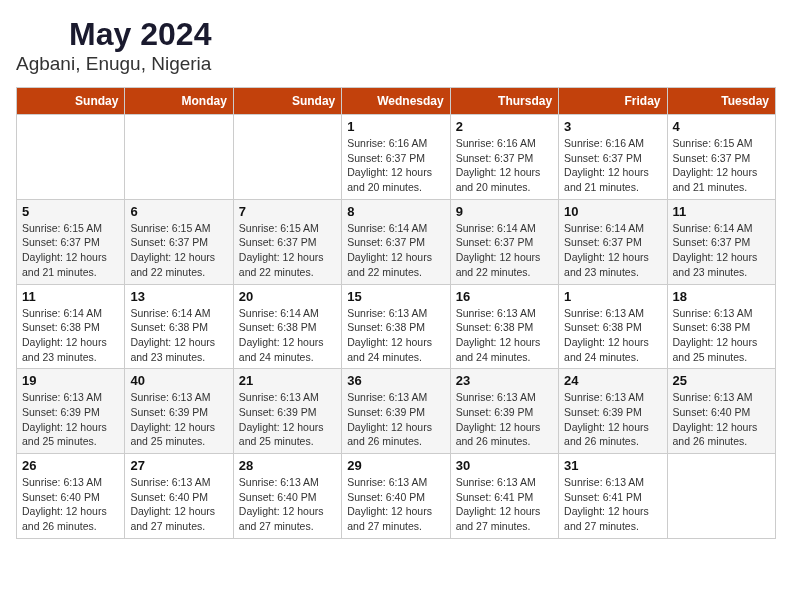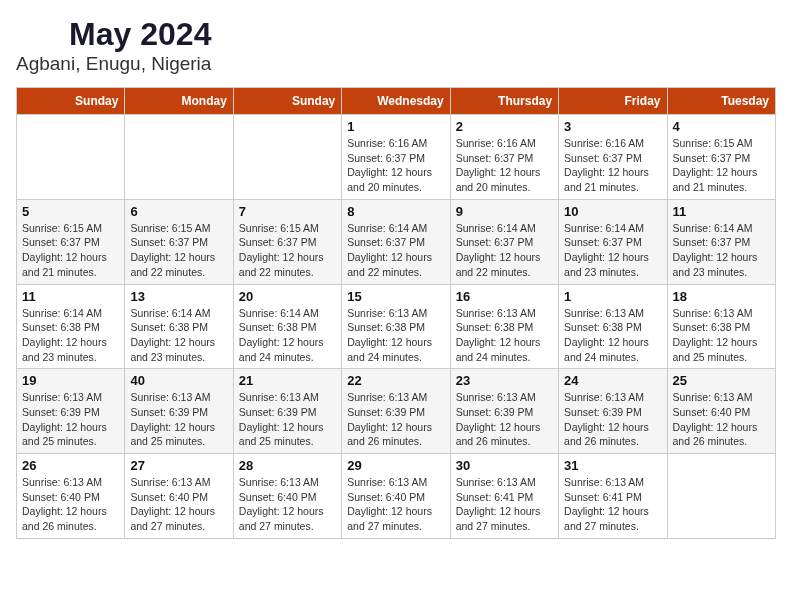--- a/index.html
+++ b/index.html
@@ -184,21 +184,21 @@
         </td>
         <td>
           <div class="day-number">40</div>
           <div class="day-info">Sunrise: 6:13 AM<br>Sunset: 6:39 PM<br>Daylight: 12 hours<br>and 25 minutes.</div>
         </td>
         <td>
           <div class="day-number">21</div>
           <div class="day-info">Sunrise: 6:13 AM<br>Sunset: 6:39 PM<br>Daylight: 12 hours<br>and 25 minutes.</div>
         </td>
         <td>
-          <div class="day-number">22</div>
+          <div class="day-number">36</div>
           <div class="day-info">Sunrise: 6:13 AM<br>Sunset: 6:39 PM<br>Daylight: 12 hours<br>and 26 minutes.</div>
         </td>
         <td>
           <div class="day-number">23</div>
           <div class="day-info">Sunrise: 6:13 AM<br>Sunset: 6:39 PM<br>Daylight: 12 hours<br>and 26 minutes.</div>
         </td>
         <td>
           <div class="day-number">24</div>
           <div class="day-info">Sunrise: 6:13 AM<br>Sunset: 6:39 PM<br>Daylight: 12 hours<br>and 26 minutes.</div>
         </td>

